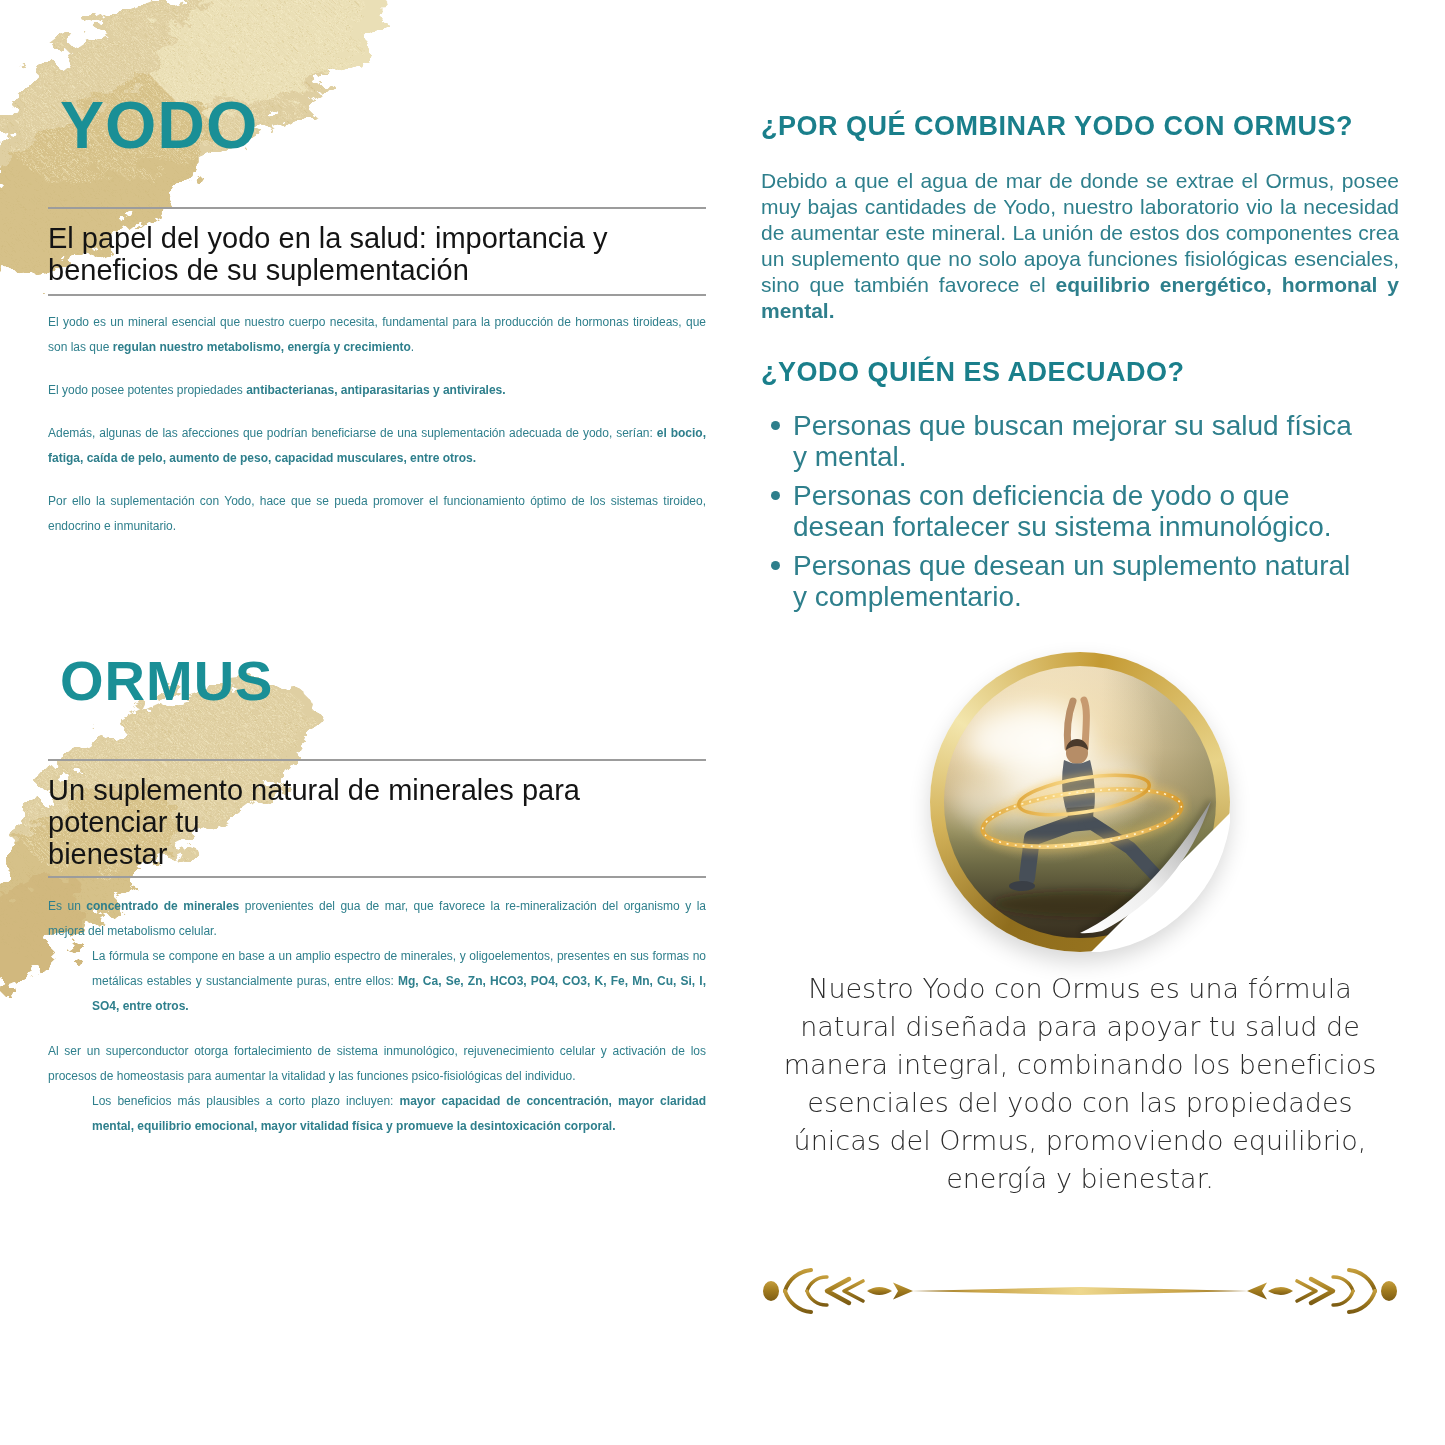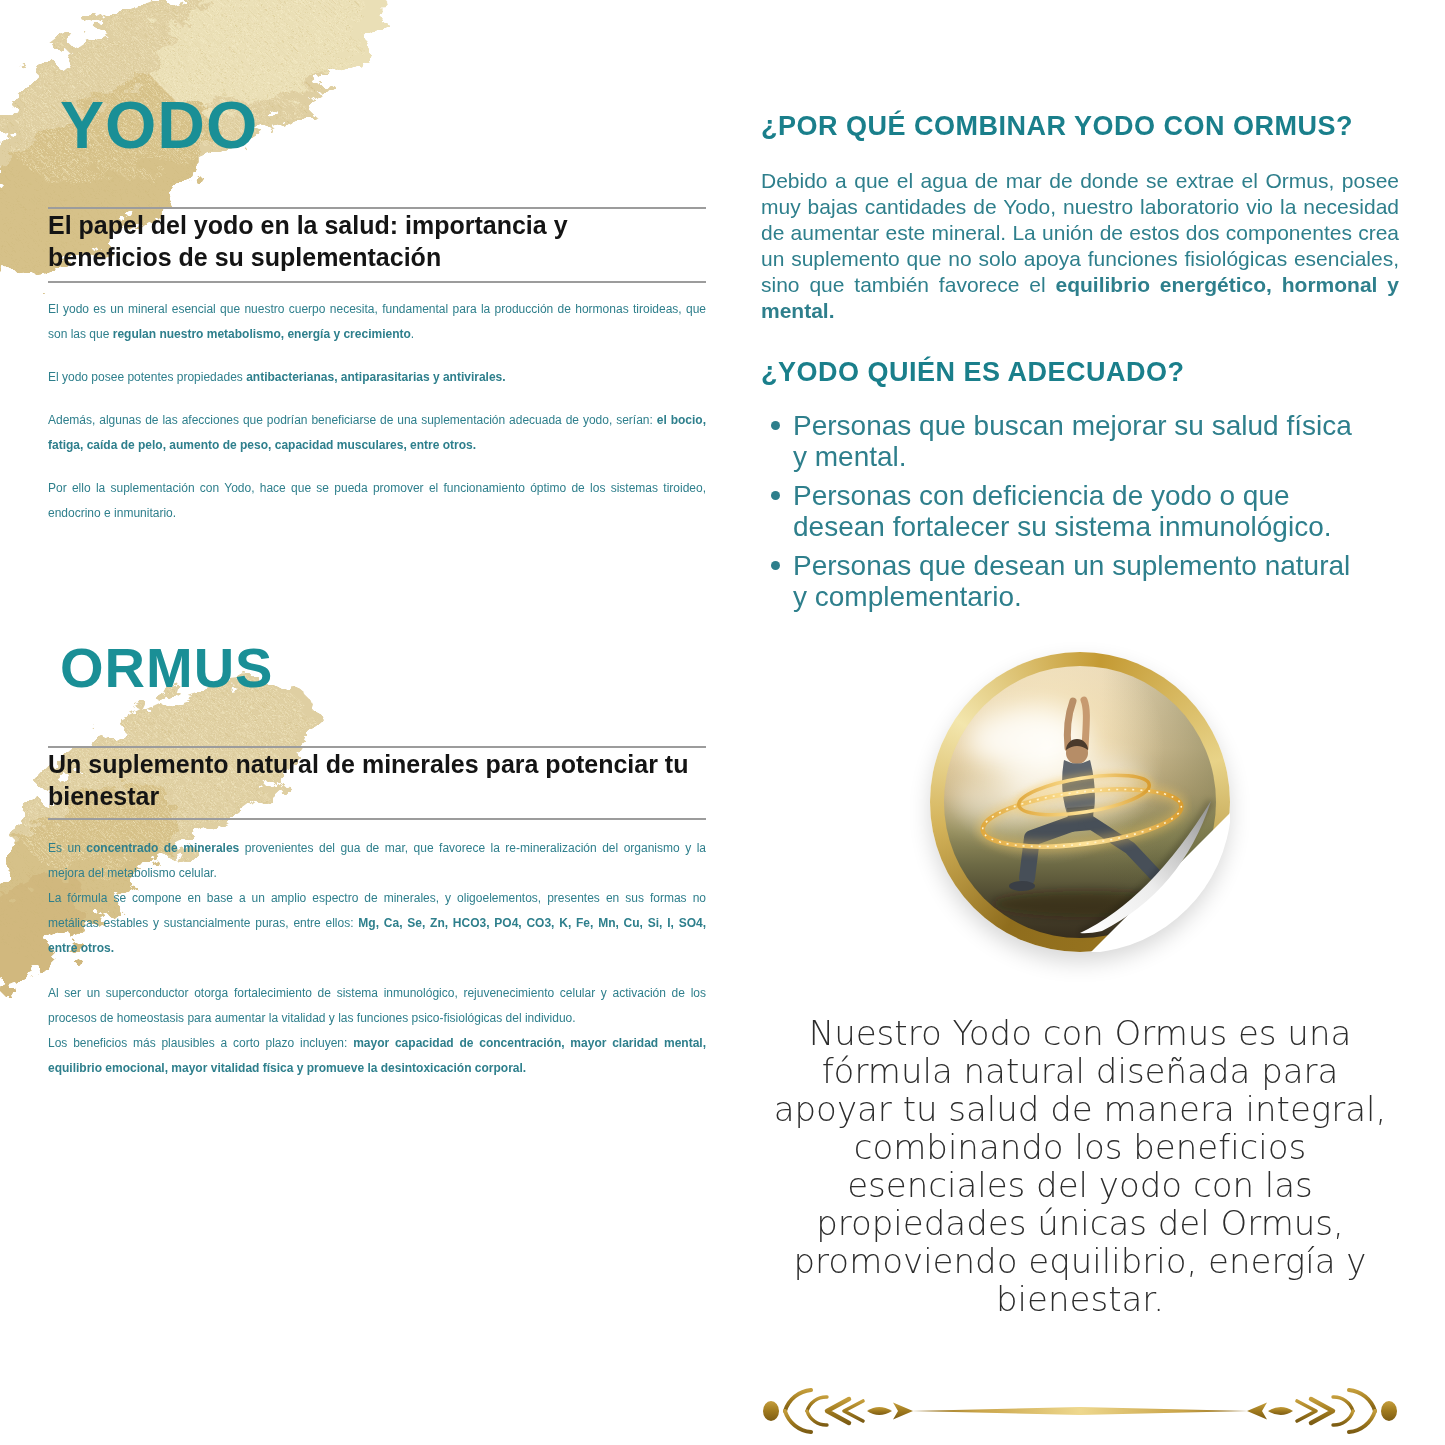--- a/index.html
+++ b/index.html
@@ -29,30 +29,30 @@
     font-size:66px;font-weight:800;line-height:.95;color:var(--title-teal);
     letter-spacing:1px;margin-left:12px;position:relative;z-index:3;
   }
   .big-title.ormus{font-size:56px;margin-top:115px;}
   .rule{height:2px;background:var(--rule-gray);}
   .rule.r1{margin-top:50px;}
   .rule.r2{margin-top:8px;}
   .rule.r3{margin-top:52px;}
   .rule.r4{margin-top:6px;}
   .subhead{
-    font-size:25px;font-weight:700;line-height:32px;
+    margin-top:13px;font-size:29px;font-weight:400;line-height:32px;
     color:var(--heading-black);white-space:pre-line;position:relative;z-index:3;
   }
   .body{
     font-size:12px;line-height:25px;color:var(--body-teal);
     text-align:justify;position:relative;z-index:3;
   }
   .body .b{font-weight:700;}
   .mt14{margin-top:14px;} .mt18{margin-top:18px;} .mt16{margin-top:16px;}
-  .mt20{margin-top:20px;} .mt0{margin-top:0;}
+  .mt20{margin-top:20px;} .mt0{margin-top:0;margin-left:44px;}
   
   .teal-head{
     font-size:27px;font-weight:800;letter-spacing:.5px;line-height:32px;
     color:var(--heading-teal);
   }
   .teal-head.who{margin-top:32px;}
   .why{margin-top:26px;font-size:21px;line-height:26px;}
   .bullets{margin-top:22px;list-style:none;padding-left:8px;padding-right:30px;}
   .bullets li{
     position:relative;padding-left:24px;font-size:28px;line-height:31px;
@@ -78,21 +78,21 @@
       linear-gradient(180deg,#ead9b8 0%,#e2cca1 30%,#c8b283 47%,#968f5e 61%,#6d6a45 73%,#4f4a31 85%,#372e1e 100%);
   }
   .smoke{position:absolute;background:rgba(255,255,255,.8);border-radius:50%;filter:blur(13px);}
   .smoke.s1{left:22px;top:42px;width:120px;height:64px;}
   .smoke.s2{left:58px;top:88px;width:140px;height:58px;opacity:.65;}
   .smoke.s3{left:6px;top:112px;width:92px;height:48px;opacity:.5;}
   .figure{position:absolute;left:28px;top:30px;}
   .curl{position:absolute;left:0;top:0;}
   
   .script{
-    margin-top:62px;text-align:center;font-size:34px;line-height:38px;
+    margin-top:18px;text-align:center;font-size:27px;line-height:38px;
     font-weight:300;color:var(--script-black);
     font-family:"DejaVu Sans","Liberation Sans",sans-serif;
   }
   .gold-divider{display:block;margin:70px auto 0;}
 </style>
 </head>
 <body>
 
 <div class="page">
 

